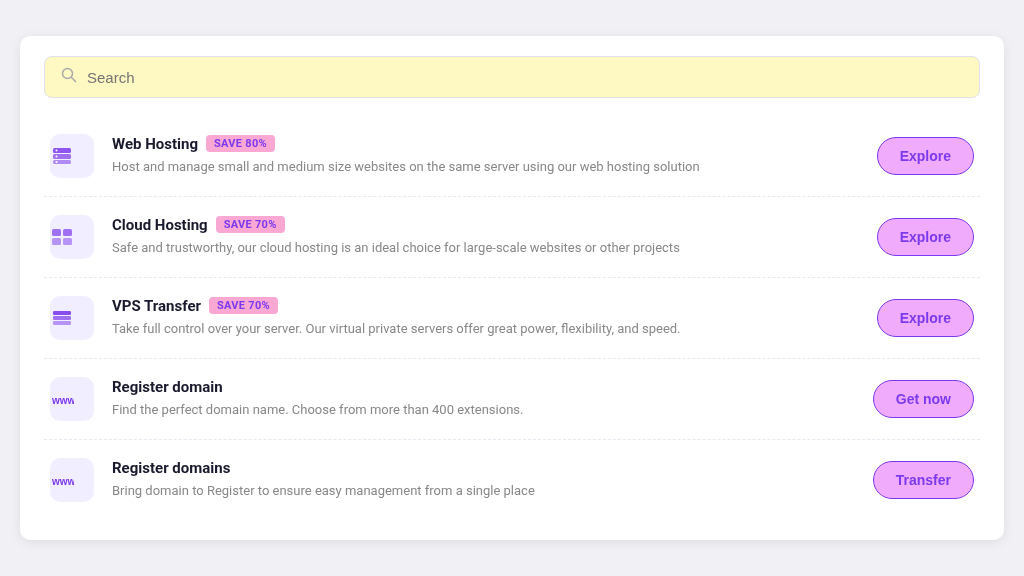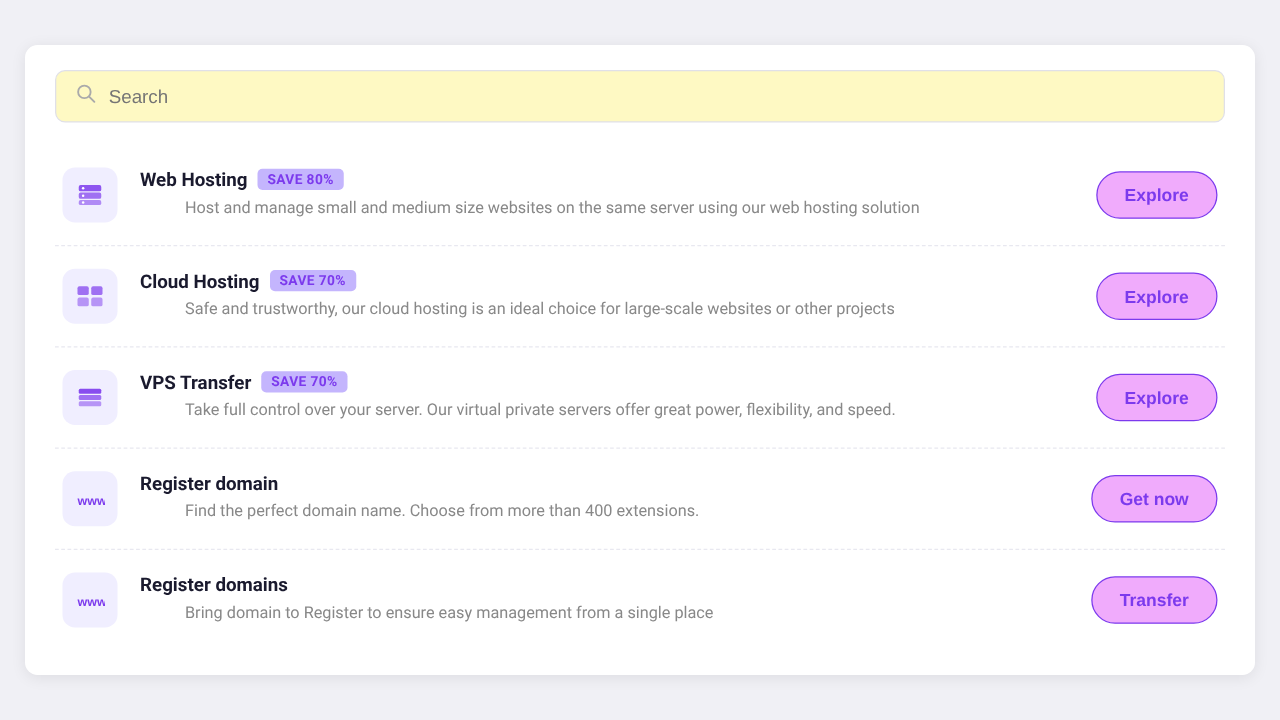--- a/index.html
+++ b/index.html
@@ -65,21 +65,21 @@
       border-bottom: none;
     }
 
     .icon-box {
       width: 44px;
       height: 44px;
       border-radius: 10px;
       background: #f0eeff;
       display: flex;
       align-items: center;
-      justify-content: center;
+      justify-content: flex-start;
       flex-shrink: 0;
     }
 
     .icon-box svg {
       width: 24px;
       height: 24px;
     }
 
     .item-content {
       flex: 1;
@@ -92,34 +92,33 @@
       margin-bottom: 4px;
     }
 
     .item-title {
       font-weight: 700;
       font-size: 15px;
       color: #1a1a2e;
     }
 
     .save-badge {
-      background: #c4b5fd;
+      background: #f9a8d4;
       color: #7c3aed;
       font-size: 11px;
       font-weight: 700;
       padding: 2px 8px;
       border-radius: 4px;
       letter-spacing: 0.3px;
     }
 
     .item-desc {
       font-size: 13px;
       color: #888;
       line-height: 1.5;
-      margin-left: 36px;
     }
 
     .action-btn {
       flex-shrink: 0;
       padding: 10px 22px;
       border: 1.5px solid #7c3aed;
       border-radius: 19px;
       background: #f0abfc;
       color: #7c3aed;
       font-size: 14px;

